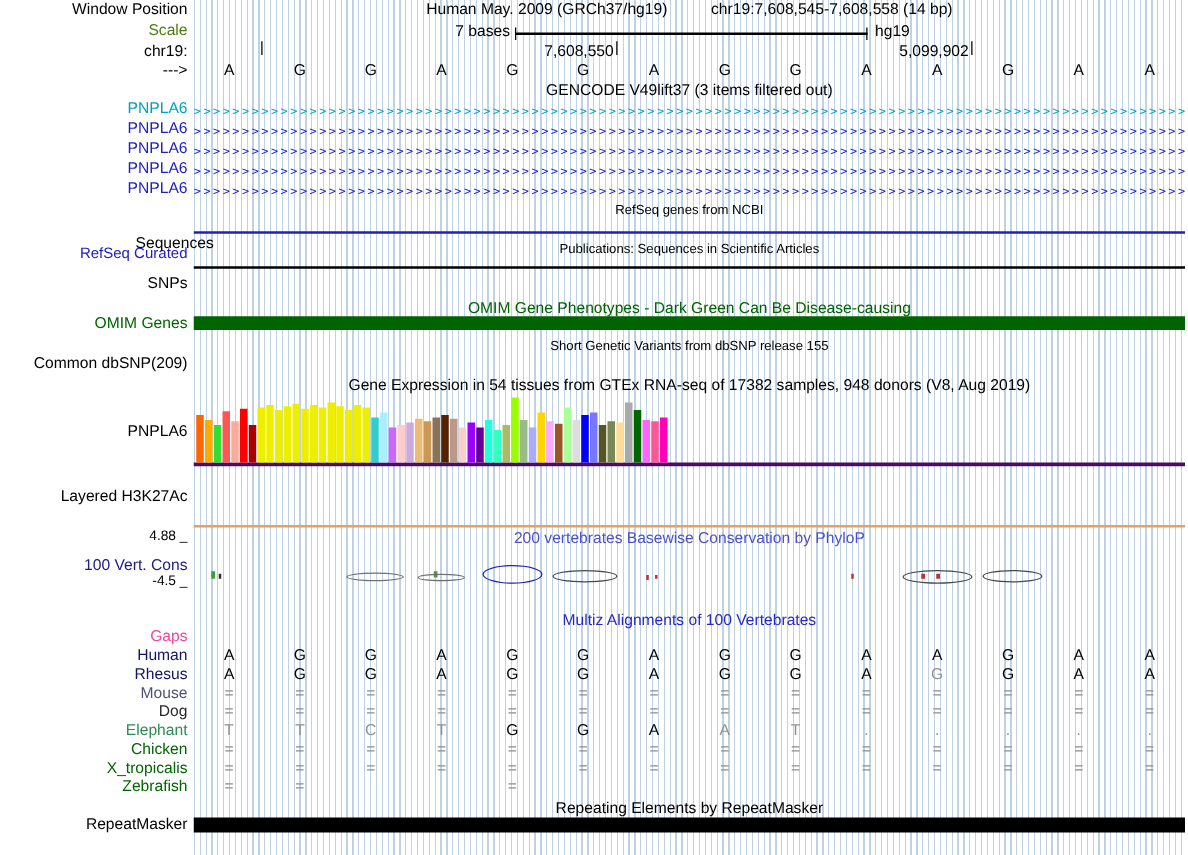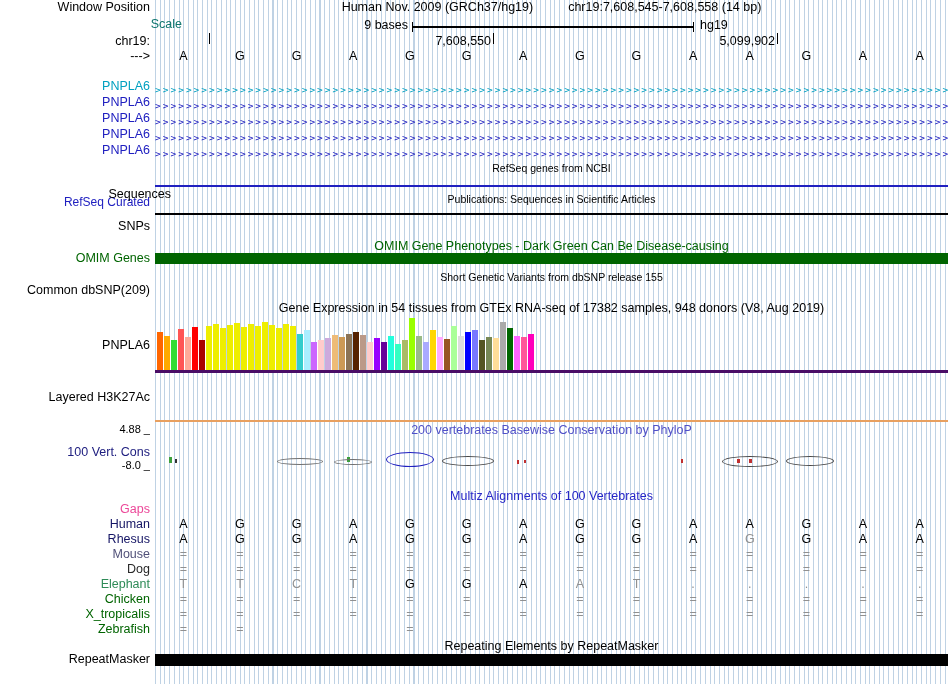--- a/index.html
+++ b/index.html
@@ -20,47 +20,48 @@
   .cons-tick{position:absolute;}
   .abs-text{position:absolute;font-size:12.5px;line-height:13px;white-space:nowrap;}
 </style>
 </head>
 <body>
 
 <div id="screen">
   <div id="guidelines"></div>
 
   <div class="center-header" style="top:1px;font-size:12.5px">
-    <span>Human Nov. 2009 (GRCh37/hg19)</span>
+    <span>Human May. 2009 (GRCh37/hg19)</span>
     <span style="display:inline-block;width:28px"></span>
     <span>chr19:7,608,545-7,608,558 (14 bp)</span>
   </div>
 
-  <div class="abs-text" style="right:542px;top:19px">9 bases</div>
+  <div class="abs-text" style="right:542px;top:19px">7 bases</div>
   <div class="abs-text" style="left:700px;top:19px">hg19</div>
 <div class="left-label" style="top: 1px; color: rgb(0, 0, 0); font-size: 12.5px;">Window Position</div>
-    <div class="left-label" style="top: 18px; color: #0f766e; font-size: 12.5px; margin-left: 32px;">Scale</div>
+    <div class="left-label" style="top: 18px; color: #4d7c0f; font-size: 12.5px;">Scale</div>
     <div class="left-label" style="top: 35px; color: rgb(0, 0, 0); font-size: 12.5px;">chr19:</div>
     <div class="left-label" style="top: 50px; color: rgb(0, 0, 0); font-size: 12.5px;">---&gt;</div>
     <div class="left-label" style="top: 80px; color: rgb(0, 160, 192); font-size: 12.5px;">PNPLA6</div>
     <div class="left-label" style="top: 96px; color: rgb(32, 32, 192); font-size: 12.5px;">PNPLA6</div>
     <div class="left-label" style="top: 112px; color: rgb(32, 32, 192); font-size: 12.5px;">PNPLA6</div>
     <div class="left-label" style="top: 128px; color: rgb(32, 32, 192); font-size: 12.5px;">PNPLA6</div>
     <div class="left-label" style="top: 144px; color: rgb(32, 32, 192); font-size: 12.5px;">PNPLA6</div>
     <div class="left-label" style="top: 178px; color: rgb(32, 32, 192); font-size: 12px; margin-top: 18px;">RefSeq Curated</div>
     <div class="left-label" style="top: 188px; color: rgb(0, 0, 0); font-size: 12.5px; margin-left: 21px;">Sequences</div>
     <div class="left-label" style="top: 220px; color: rgb(0, 0, 0); font-size: 12.5px;">SNPs</div>
     <div class="left-label" style="top: 252px; color: rgb(0, 100, 0); font-size: 12.5px;">OMIM Genes</div>
     <div class="left-label" style="top: 284px; color: rgb(0, 0, 0); font-size: 12.5px;">Common dbSNP(209)</div>
     <div class="left-label" style="top: 339px; color: rgb(0, 0, 0); font-size: 12.5px;">PNPLA6</div>
     <div class="left-label" style="top: 391px; color: rgb(0, 0, 0); font-size: 12.5px;">Layered H3K27Ac</div>
     <div class="left-label" style="top: 423px; color: rgb(0, 0, 0); font-size: 11px;">4.88 _</div>
     <div class="left-label" style="top: 446px; color: rgb(32, 32, 128); font-size: 12.5px;">100 Vert. Cons</div>
-    <div class="left-label" style="top: 459px; color: rgb(0, 0, 0); font-size: 11px;">-8.0 _</div>
+    <div class="left-label" style="top: 459px; color: rgb(0, 0, 0); font-size: 11px;">-4.5 _</div>
     <div class="left-label" style="top: 653px; color: rgb(0, 0, 0); font-size: 12.5px;">RepeatMasker</div>
+    <div class="center-header" style="top: 66px; color: rgb(0, 0, 0); font-size: 12.5px;">GENCODE V49lift37 (3 items filtered out)</div>
     <div class="center-header" style="top: 162px; color: rgb(0, 0, 0); font-size: 10.5px;">RefSeq genes from NCBI</div>
     <div class="center-header" style="top: 193px; color: rgb(0, 0, 0); font-size: 10.5px;">Publications: Sequences in Scientific Articles</div>
     <div class="center-header" style="top: 240px; color: rgb(0, 100, 0); font-size: 12.5px;">OMIM Gene Phenotypes - Dark Green Can Be Disease-causing</div>
     <div class="center-header" style="top: 271px; color: rgb(0, 0, 0); font-size: 10.5px;">Short Genetic Variants from dbSNP release 155</div>
     <div class="center-header" style="top: 302px; color: rgb(0, 0, 0); font-size: 12.5px;">Gene Expression in 54 tissues from GTEx RNA-seq of 17382 samples, 948 donors (V8, Aug 2019)</div>
     <div class="center-header" style="top: 424px; color: rgb(80, 80, 200); font-size: 12.5px;">200 vertebrates Basewise Conservation by PhyloP</div>
     <div class="center-header" style="top: 490px; color: rgb(40, 40, 200); font-size: 12.5px;">Multiz Alignments of 100 Vertebrates</div>
     <div class="center-header" style="top: 640px; color: rgb(0, 0, 0); font-size: 12.5px;">Repeating Elements by RepeatMasker</div>
     <div class="vtick" style="left: 412px; top: 22px; height: 10px;"></div>
     <div class="vtick" style="left: 693px; top: 22px; height: 10px;"></div>

